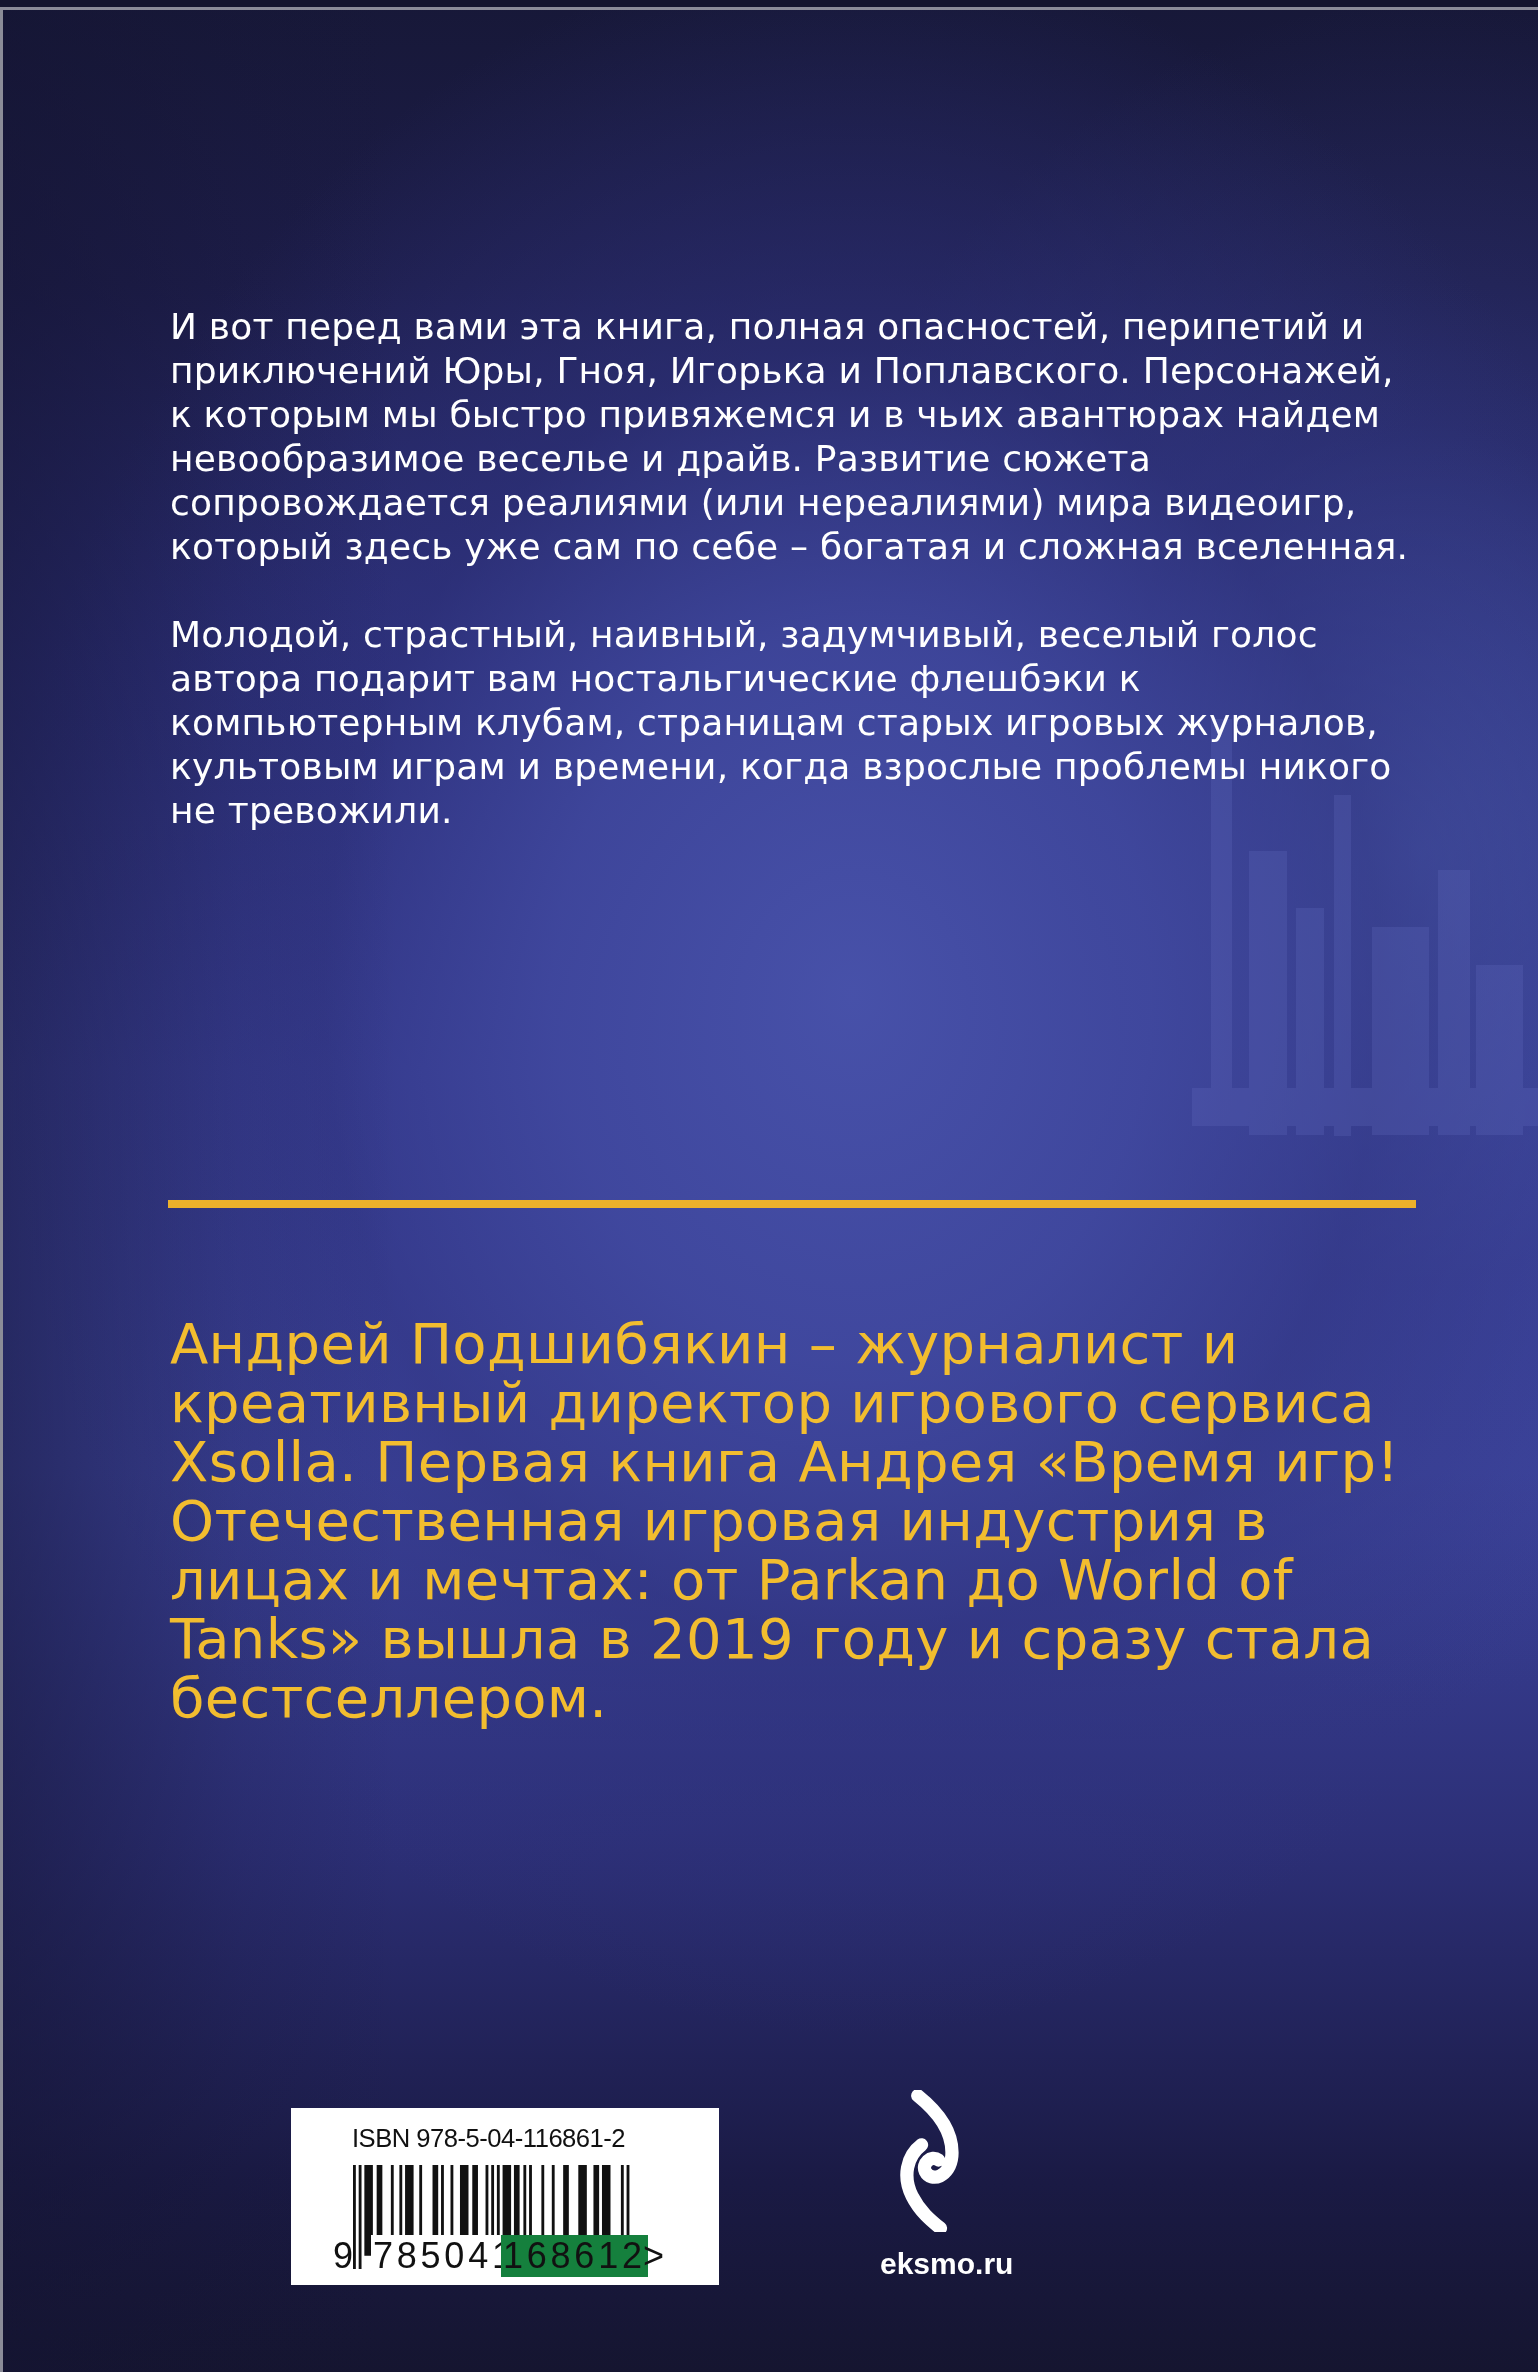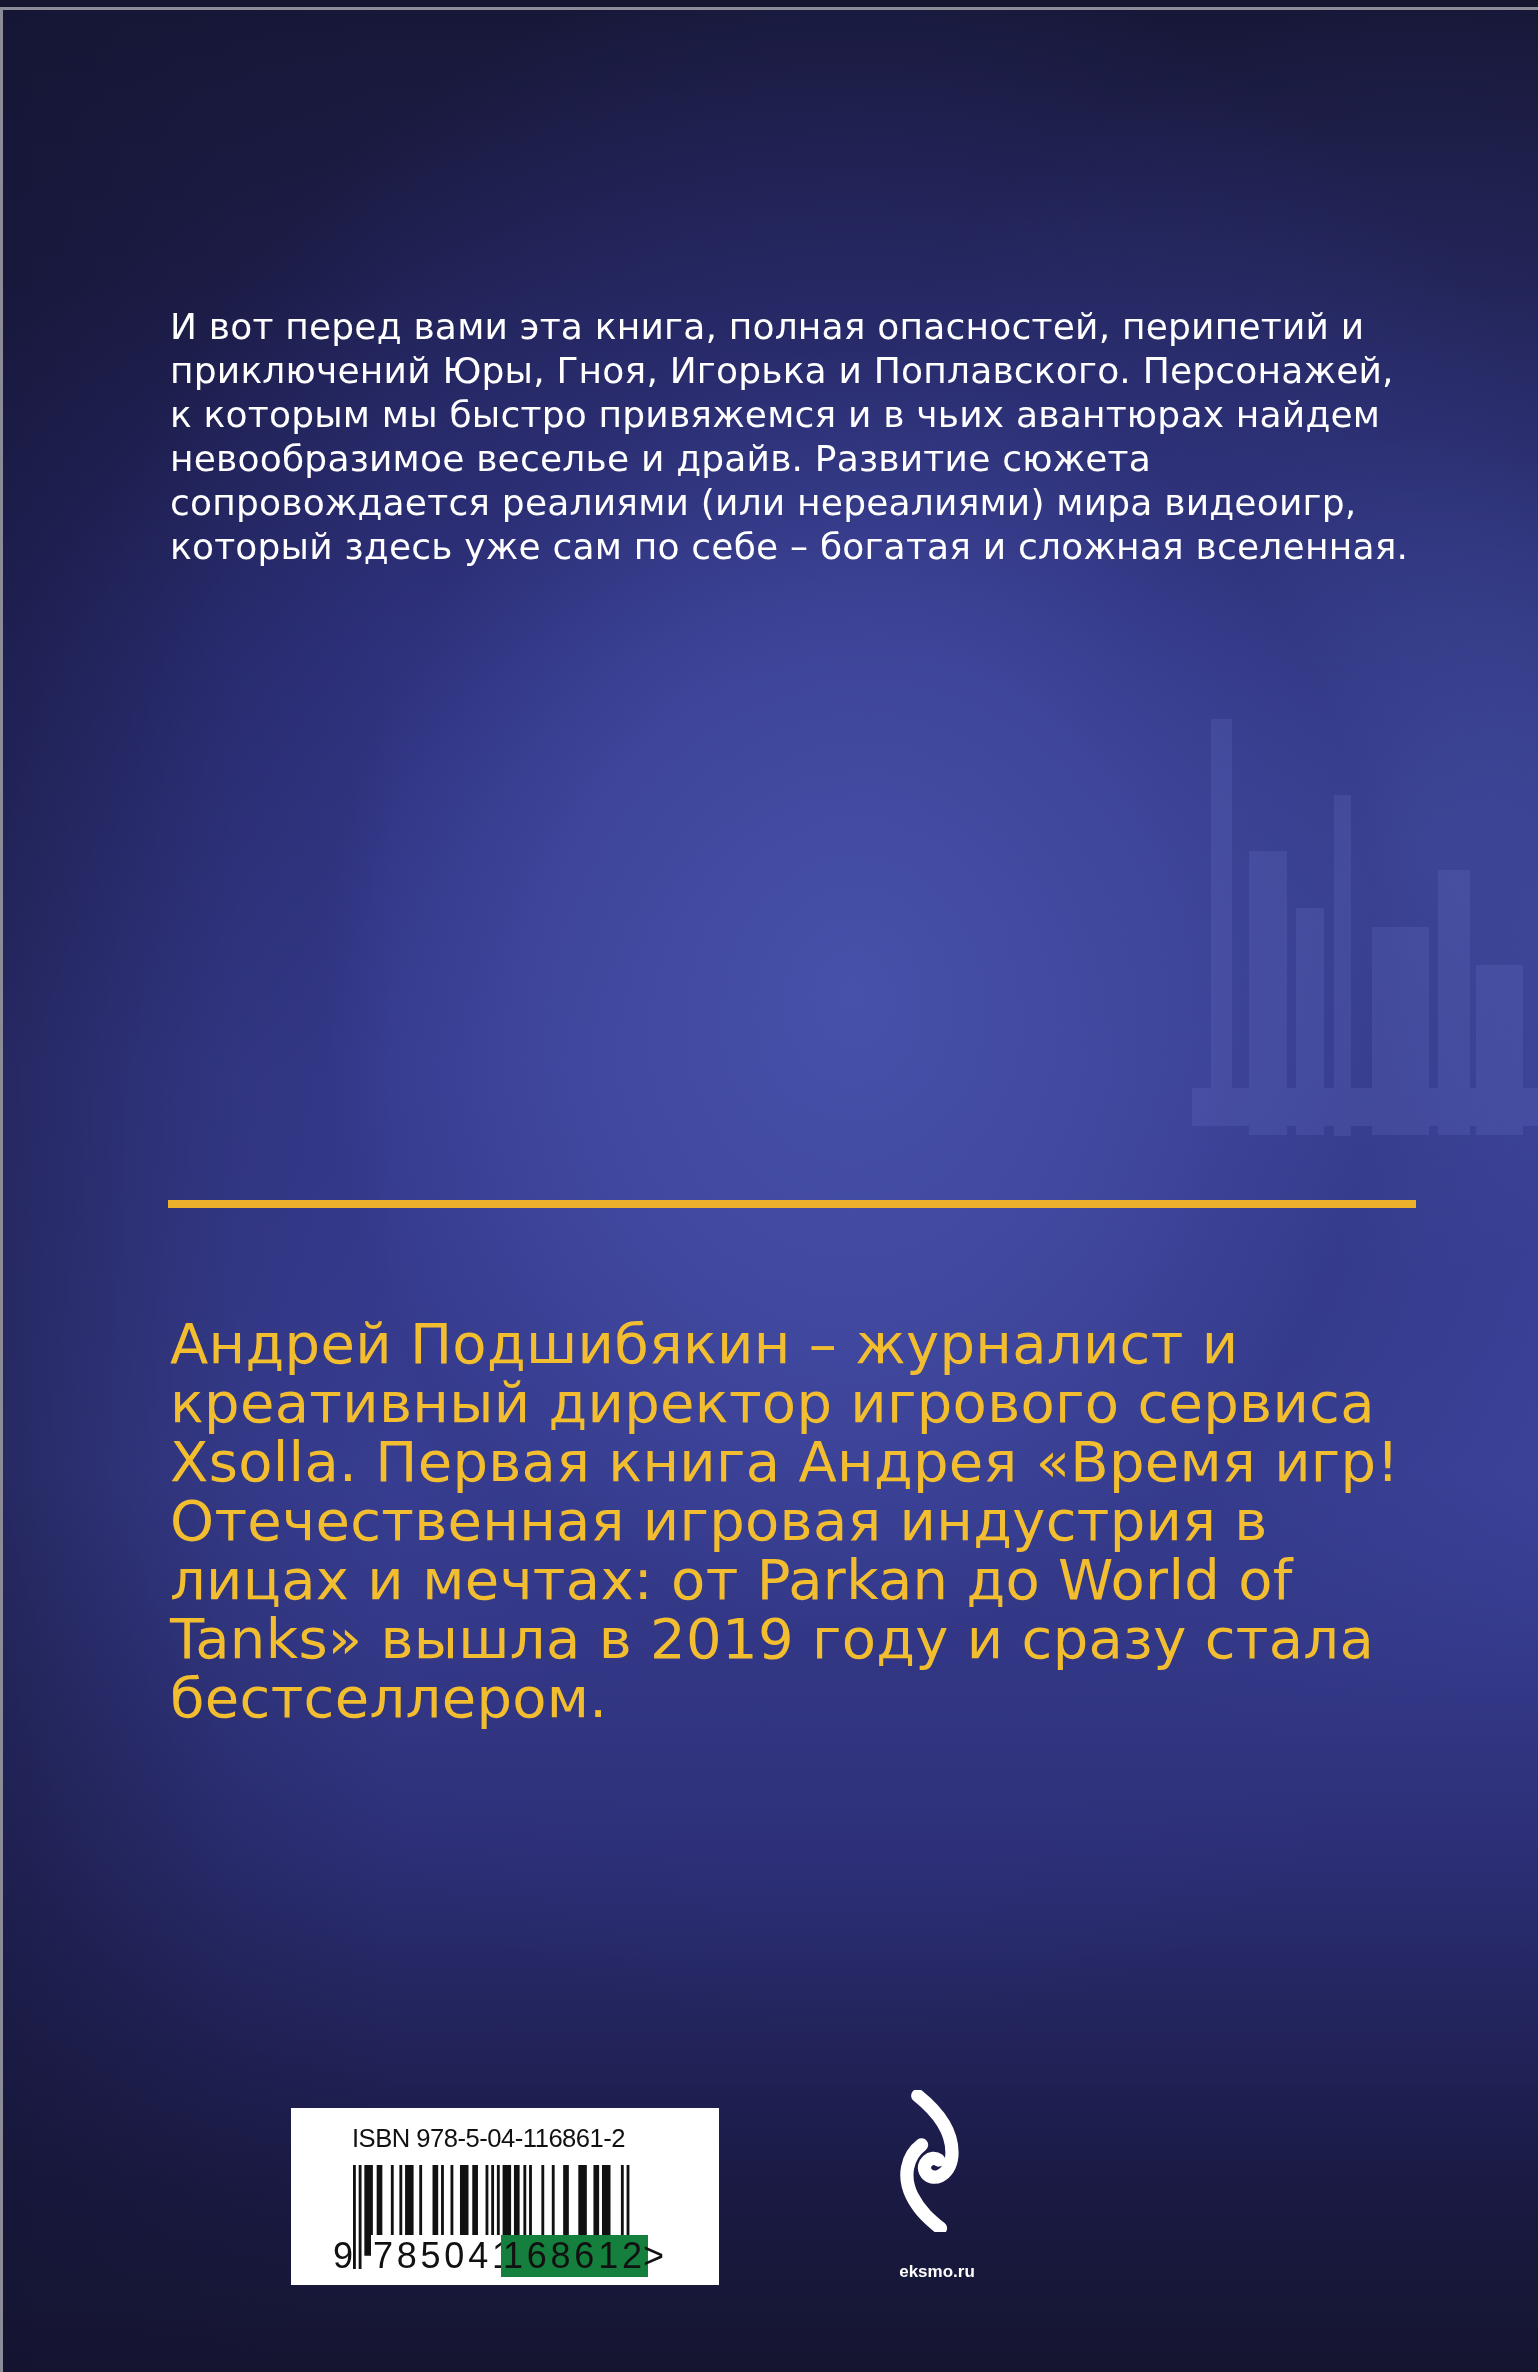--- a/index.html
+++ b/index.html
@@ -147,22 +147,21 @@
       width: 76px; height: 142px;
     }
     .publisher-url {
       position: absolute;
       left: 0; top: 165px;
       width: 114px;
       text-align: center;
       color: #ffffff;
       font-family: "Liberation Sans", sans-serif;
       font-weight: bold;
-      font-size: 17px;
-      margin-top: 15px;
+      font-size: 30px;
     }
   </style>
 </head>
 <body>
 
 <div class="cover"></div>
 <div class="vignette-left"></div>
 
 <div class="city-silhouette">
   <div style="left:19px; top:38px; width:21px; height:397px;"></div>
@@ -174,20 +173,21 @@
   <div style="left:284px; top:284px; width:47px; height:170px;"></div>
   <div style="left:0px; top:407px; width:346px; height:38px;"></div>
 </div>
 
 <div class="border-top-dark"></div>
 <div class="border-top"></div>
 <div class="border-left"></div>
 
 <div class="text-block" style="top: 305px;">
   <p class="para-white">И вот перед вами эта книга, полная опасностей, перипетий и приключений Юры, Гноя, Игорька и Поплавского. Персонажей, к которым мы быстро привяжемся и в чьих авантюрах найдем невообразимое веселье и драйв. Развитие сюжета сопровождается реалиями (или нереалиями) мира видеоигр, который здесь уже сам по себе – богатая и сложная вселенная.</p>
+  <p class="para-white">Молодой, страстный, наивный, задумчивый, веселый голос автора подарит вам ностальгические флешбэки к компьютерным клубам, страницам старых игровых журналов, культовым играм и времени, когда взрослые проблемы никого не тревожили.</p>
 </div>
 
 <div class="gold-rule"></div>
 
 <div class="text-block" style="top: 1314px;">
   <p class="para-gold">Андрей Подшибякин – журналист и креативный директор игрового сервиса Xsolla. Первая книга Андрея «Время игр! Отечественная игровая индустрия в лицах и мечтах: от Parkan до World of Tanks» вышла в 2019 году и сразу стала бестселлером.</p>
 </div>
 
 <div class="barcode-box">
   <div class="isbn-text">ISBN 978-5-04-116861-2</div>

